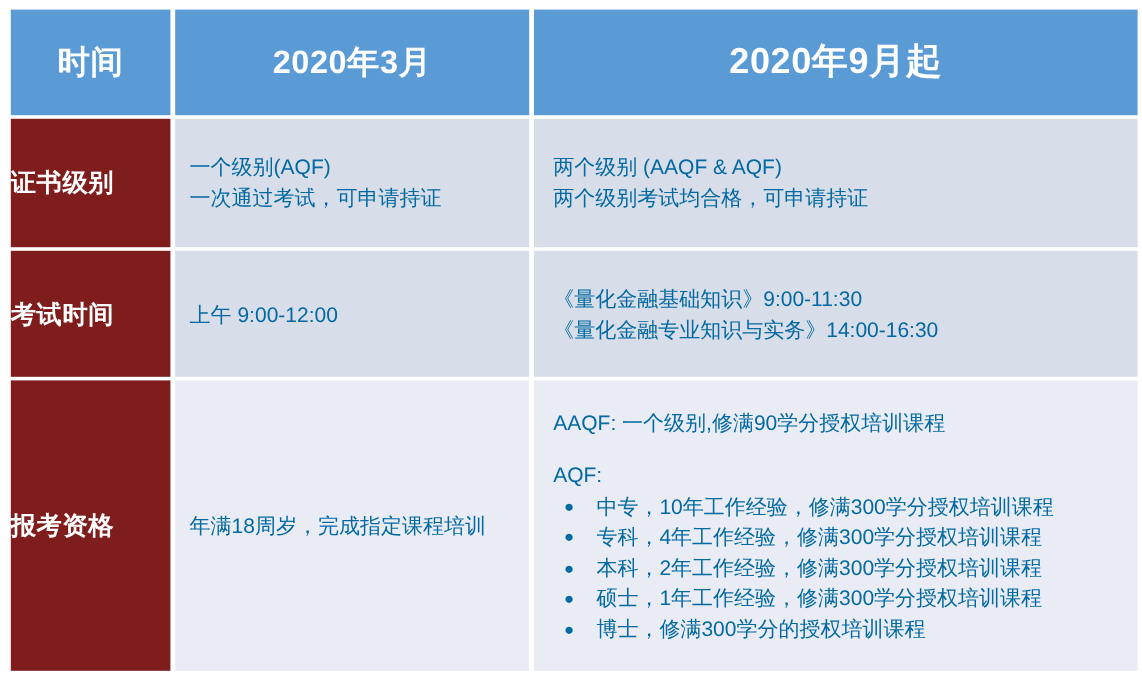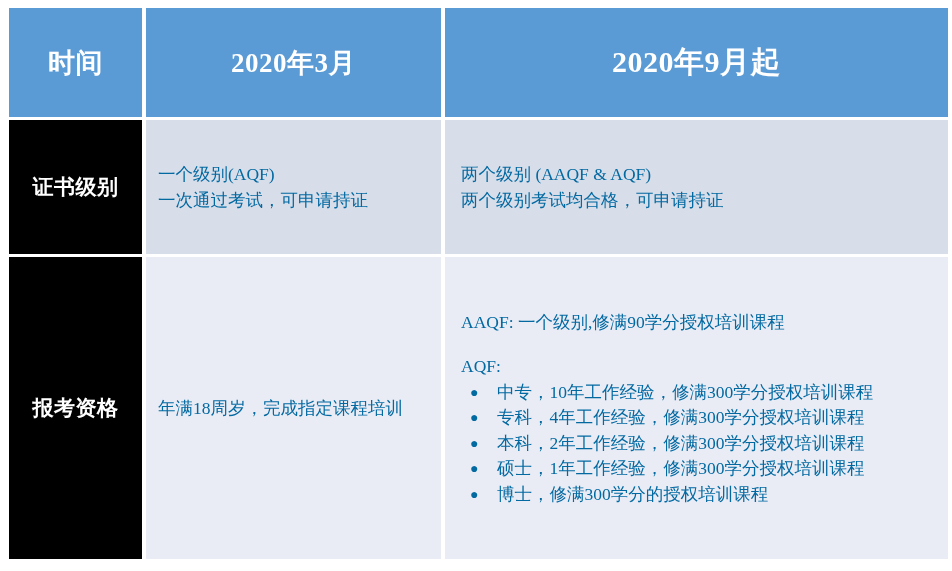--- a/index.html
+++ b/index.html
@@ -30,21 +30,20 @@
     height: 557px;
     border-collapse: separate;
     border-spacing: 4px 3px;
     table-layout: fixed;
   }
 
   table.qtable td {
     padding: 0;
     margin: 0;
     vertical-align: middle;
-    font-family: Liberation Serif, serif;
   }
 
   
   col.c-label { width: 133px; }
   col.c-mar   { width: 295px; }
   col.c-sep   { width: 503px; }
 
   
   .hdr {
     background: #5B9BD5;
@@ -53,25 +52,24 @@
     font-weight: bold;
     font-size: 27px;
     letter-spacing: 0.5px;
     height: 72px;
     vertical-align: middle;
   }
   .hdr.small { font-size: 30px; }
 
   
   .rlabel {
-    background: #000000;
+    background: #7f1d1d;
     color: #ffffff;
     font-weight: bold;
     font-size: 21px;
-    text-align: center;
     vertical-align: middle;
     letter-spacing: 0.5px;
   }
 
   
   .cell {
     color: #0369a1;
     font-size: 17.5px;
     line-height: 26px;
     padding: 0 0 0 12px !important;
@@ -132,20 +130,30 @@
           <span class="ln">一个级别(AQF)</span>
           <span class="ln">一次通过考试，可申请持证</span>
         </td>
         <td class="cell cell-dark cell-pad-l">
           <span class="ln">两个级别 (AAQF &amp; AQF)</span>
           <span class="ln">两个级别考试均合格，可申请持证</span>
         </td>
       </tr>
 
 
+      <tr>
+        <td class="rlabel" style="height:86px;">考试时间</td>
+        <td class="cell cell-dark">
+          <span class="ln">上午 9:00-12:00</span>
+        </td>
+        <td class="cell cell-dark cell-pad-l">
+          <span class="ln">《量化金融基础知识》9:00-11:30</span>
+          <span class="ln">《量化金融专业知识与实务》14:00-16:30</span>
+        </td>
+      </tr>
 
       <tr>
         <td class="rlabel" style="height:155px;">报考资格</td>
         <td class="cell cell-light">
           <span class="ln">年满18周岁，完成指定课程培训</span>
         </td>
         <td class="cell cell-light elig">
           <span class="head-line">AAQF: 一个级别,修满90学分授权培训课程</span>
           <span class="spacer"></span>
           <span class="aqf-label">AQF:</span>

